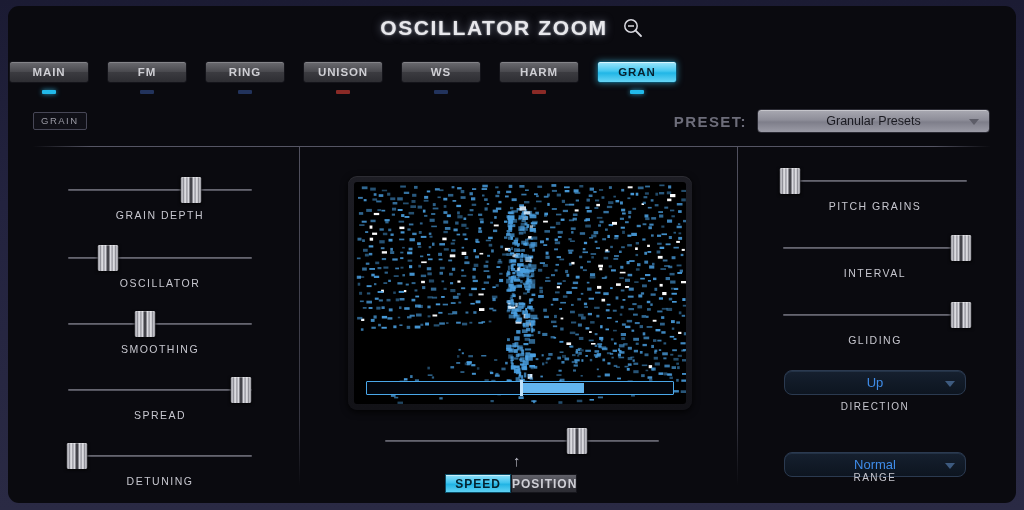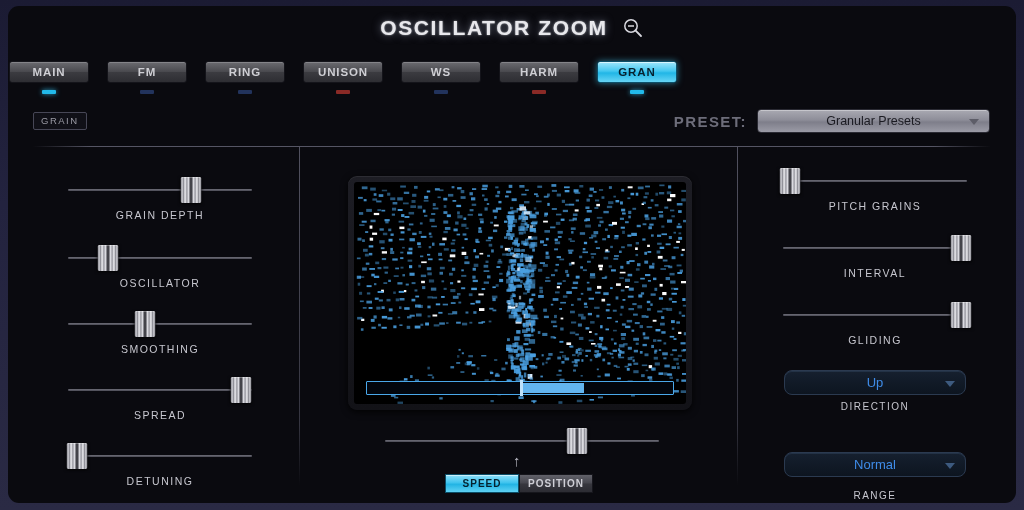--- a/index.html
+++ b/index.html
@@ -163,22 +163,22 @@
 
   
   .arrow-up {
     position: absolute; left: 505px; top: 446px;
     font-size: 15px; color: #b9b9c3; user-select: none;
   }
   .seg-wrap {
     position: absolute; left: 437px; top: 468px; display: flex;
   }
   .seg {
-    width: 74px; height: 19px; line-height: 18px; text-align: center;
-    font-size: 10px; font-weight: bold; letter-spacing: 1px;
+    width: 66px; height: 19px; line-height: 18px; text-align: center;
+    font-size: 12px; font-weight: bold; letter-spacing: 1px;
     color: #cfcfd6;
     background: linear-gradient(180deg,#62626a 0%,#45454d 48%,#37373e 52%,#2c2c33 100%);
     border: 1px solid #16161c;
     cursor: pointer; user-select: none;
   }
   .seg.active {
     color: #05222f;
     background: linear-gradient(180deg,#8fe0fa 0%,#40c4ee 45%,#22b4e4 55%,#5fd2f4 100%);
     border-color: #0c4e67;
     box-shadow: inset 0 1px 0 rgba(255,255,255,.55);
@@ -310,21 +310,21 @@
     <div id="right-dropdowns">
         <div class="dd" style="left: 776px; top: 364px;">
           <span class="dd-value">Up</span>
           <span class="caret"></span>
         </div>
         <div class="dd-label" style="left: 776px; top: 395px;">DIRECTION</div>
         <div class="dd" style="left: 776px; top: 410px; margin-top: 36px;">
           <span class="dd-value">Normal</span>
           <span class="caret"></span>
         </div>
-        <div class="dd-label" style="left: 776px; top: 484px;">RANGE</div>
+        <div class="dd-label" style="left: 776px; top: 466px;">RANGE</div>
       </div>
 
     <div class="viz-frame">
       <div class="viz-screen">
         <svg id="grain-svg" viewBox="0 0 332 222" preserveAspectRatio="none">
             <rect x="134.7" y="138.6" width="2.7" height="1.8" fill="#4a9fe0" opacity="0.51"></rect>
             <rect x="138.5" y="127.5" width="3.8" height="1.8" fill="#4a9fe0" opacity="0.75"></rect>
             <rect x="155.9" y="124.4" width="5.5" height="2.4" fill="#ffffff" opacity="0.98"></rect>
             <rect x="173.0" y="124.5" width="4.0" height="2.2" fill="#4a9fe0" opacity="0.82"></rect>
             <rect x="178.8" y="135.6" width="5.7" height="1.8" fill="#4a9fe0" opacity="0.59"></rect>

